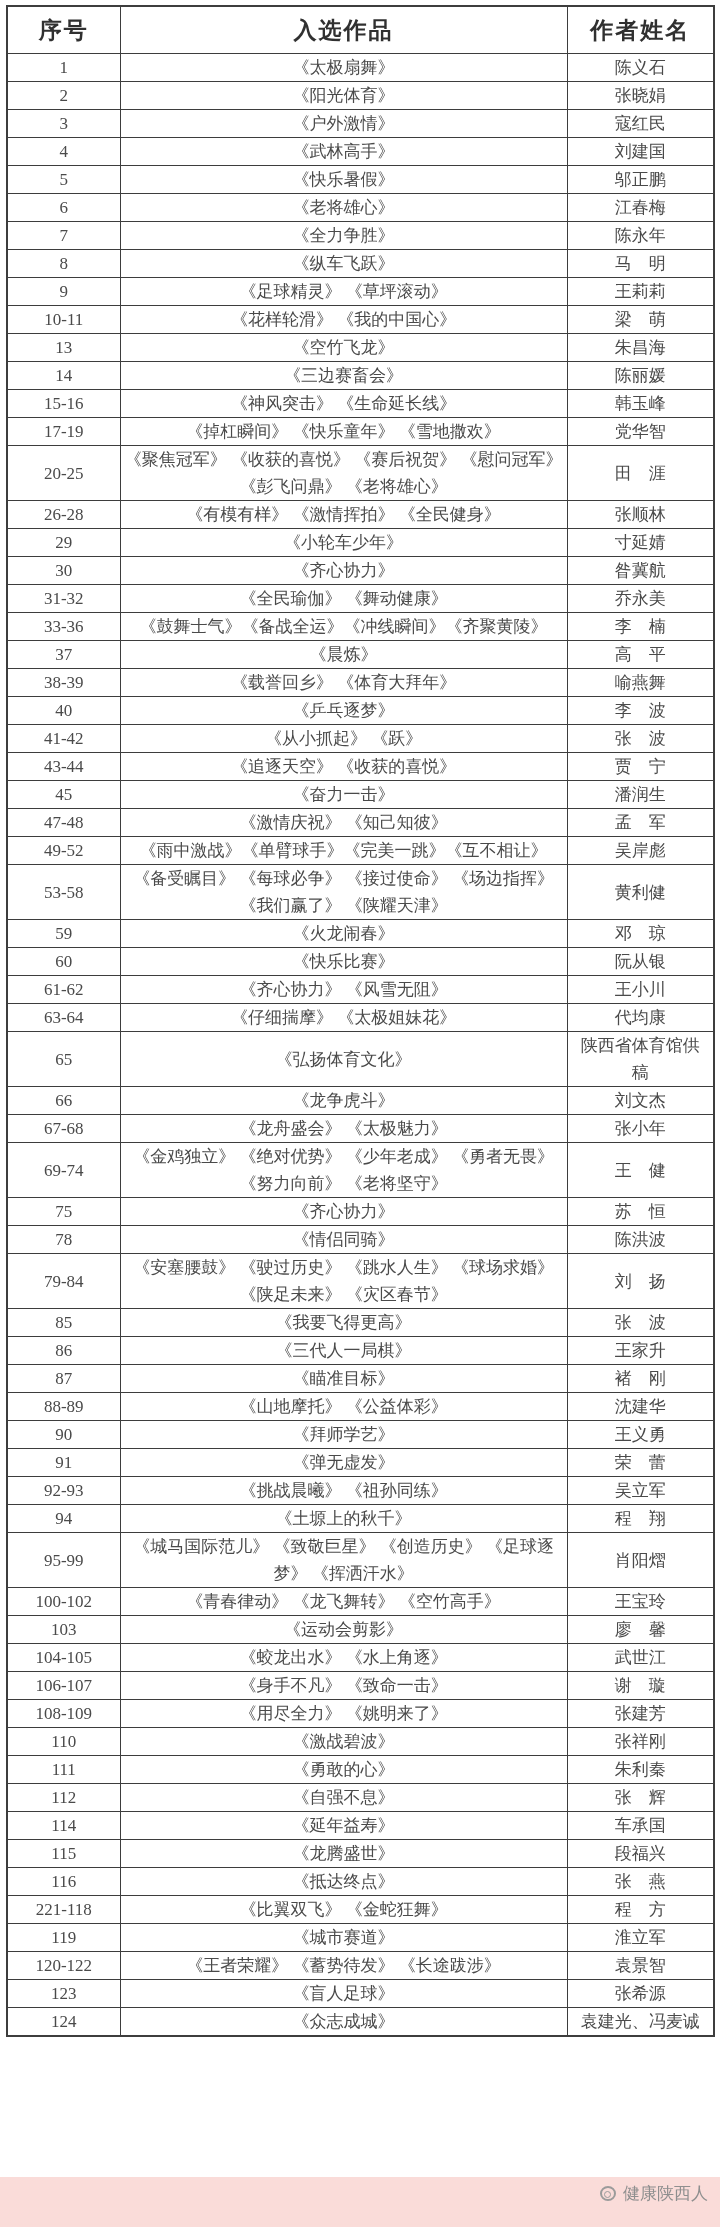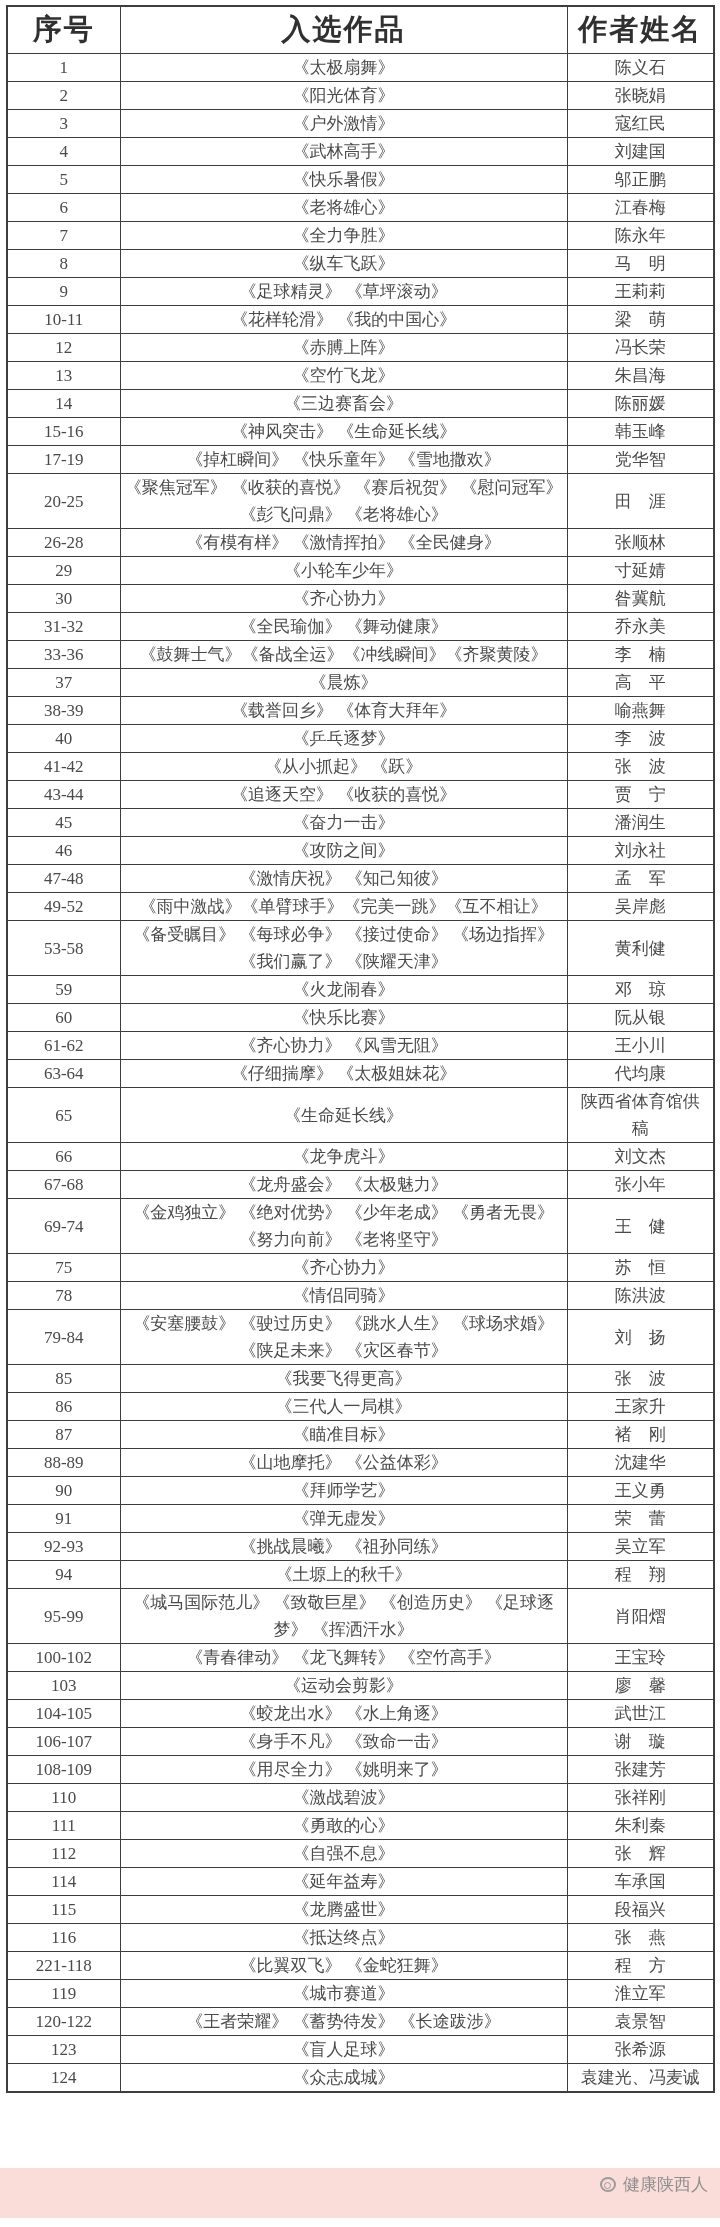--- a/index.html
+++ b/index.html
@@ -12,30 +12,30 @@
     position:absolute;left:6px;top:5px;width:707px;
     border-collapse:collapse;table-layout:fixed;
     border:2px solid var(--line,#3d3d3d);
   }
   .award-table th,.award-table td{
     border:1px solid var(--line,#3d3d3d);
     text-align:center;vertical-align:middle;
     word-break:break-all;
   }
   .award-table th{
-    height:44px;font-size:29px;font-weight:bold;color:#303030;
+    height:44px;font-size:23px;font-weight:bold;color:#303030;
     letter-spacing:2px;
   }
   .award-table td{
     height:27px;line-height:27px;font-size:17px;color:#4a4a4a;padding:0;
   }
   .award-table td.works{padding:0 3px;}
   .award-table td.author{padding:0 7px;}
   .footer-strip{
-    position:absolute;left:0;bottom:9px;width:720px;height:50px;
+    position:absolute;left:0;bottom:0;width:720px;height:50px;
     background:var(--pink,#fadcd9);
   }
   .watermark{
     position:absolute;right:12px;top:5px;
     display:flex;align-items:center;gap:7px;
     color:#8f8f8f;font-size:17px;
     font-family:"Liberation Sans","DejaVu Sans",sans-serif;
   }
   .wm-logo{
     position:relative;display:inline-block;width:16px;height:15px;
@@ -110,25 +110,20 @@
           <td class="no">9</td>
           <td class="works">《足球精灵》 《草坪滚动》</td>
           <td class="author">王莉莉</td>
         </tr>
         <tr>
           <td class="no">10-11</td>
           <td class="works">《花样轮滑》 《我的中国心》</td>
           <td class="author">梁　萌</td>
         </tr>
         <tr>
-          <td class="no">12</td>
-          <td class="works">《赤膊上阵》</td>
-          <td class="author">冯长荣</td>
-        </tr>
-        <tr>
           <td class="no">13</td>
           <td class="works">《空竹飞龙》</td>
           <td class="author">朱昌海</td>
         </tr>
         <tr>
           <td class="no">14</td>
           <td class="works">《三边赛畜会》</td>
           <td class="author">陈丽媛</td>
         </tr>
         <tr>
@@ -195,25 +190,20 @@
           <td class="no">43-44</td>
           <td class="works">《追逐天空》 《收获的喜悦》</td>
           <td class="author">贾　宁</td>
         </tr>
         <tr>
           <td class="no">45</td>
           <td class="works">《奋力一击》</td>
           <td class="author">潘润生</td>
         </tr>
         <tr>
-          <td class="no">46</td>
-          <td class="works">《攻防之间》</td>
-          <td class="author">刘永社</td>
-        </tr>
-        <tr>
           <td class="no">47-48</td>
           <td class="works">《激情庆祝》 《知己知彼》</td>
           <td class="author">孟　军</td>
         </tr>
         <tr>
           <td class="no">49-52</td>
           <td class="works">《雨中激战》《单臂球手》《完美一跳》《互不相让》</td>
           <td class="author">吴岸彪</td>
         </tr>
         <tr>
@@ -236,21 +226,21 @@
           <td class="works">《齐心协力》 《风雪无阻》</td>
           <td class="author">王小川</td>
         </tr>
         <tr>
           <td class="no">63-64</td>
           <td class="works">《仔细揣摩》 《太极姐妹花》</td>
           <td class="author">代均康</td>
         </tr>
         <tr>
           <td class="no">65</td>
-          <td class="works">《生命延长线》</td>
+          <td class="works">《弘扬体育文化》</td>
           <td class="author">陕西省体育馆供稿</td>
         </tr>
         <tr>
           <td class="no">66</td>
           <td class="works">《龙争虎斗》</td>
           <td class="author">刘文杰</td>
         </tr>
         <tr>
           <td class="no">67-68</td>
           <td class="works">《龙舟盛会》 《太极魅力》</td>

